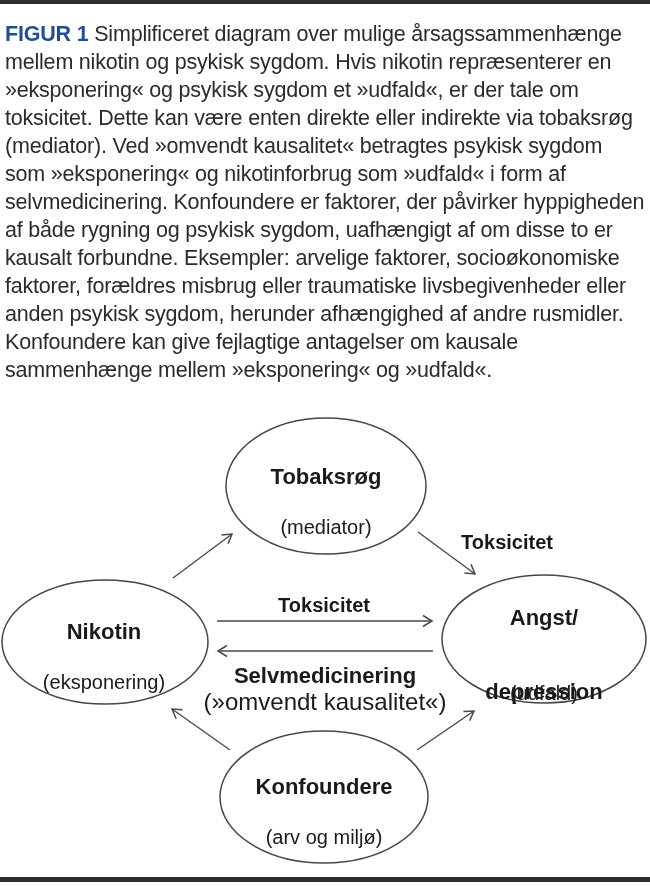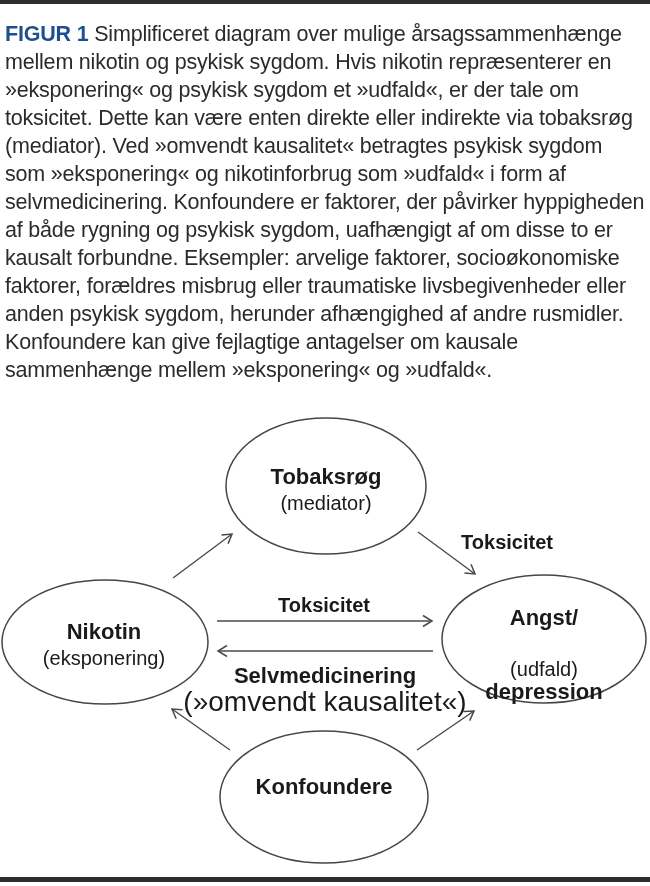--- a/index.html
+++ b/index.html
@@ -31,24 +31,24 @@
     width: 582px; height: 471px;
   }
   .diagram svg { position: absolute; top: 0; left: 0; }
   .lbl {
     position: absolute;
     transform: translate(-50%, -50%);
     white-space: nowrap;
     color: #1a1a1a;
   }
   .node-name { font-size: 22px; font-weight: bold; }
-  .node-sub  { font-size: 20px; font-weight: normal; }
+  .node-sub  { font-size: 20px; font-weight: normal; margin-top: 24px; }
   .edge-lbl  { font-size: 20px; font-weight: bold; text-align: center; }
   .edge-lbl-big { font-size: 22px; font-weight: bold; }
-  .edge-sub  { font-size: 28px; font-weight: normal; }
+  .edge-sub  { font-size: 24px; font-weight: normal; }
 </style>
 </head>
 <body>
 
 <div class="topbar"></div>
 
 <div class="caption">
   <span class="fig-label">FIGUR 1</span>
   <span>Simplificeret diagram over mulige årsagssammenhænge mellem nikotin og psykisk sygdom. Hvis nikotin repræsenterer en »eksponering« og psykisk sygdom et »udfald«, er der tale om toksicitet. Dette kan være enten direkte eller indirekte via tobaksrøg (mediator). Ved »omvendt kausalitet« betragtes psykisk sygdom som »eksponering« og nikotinforbrug som »udfald« i form af selvmedicinering. Konfoundere er faktorer, der påvirker hyppigheden af både rygning og psykisk sygdom, uafhængigt af om disse to er kausalt forbundne. Eksempler: arvelige faktorer, socioøkonomiske faktorer, forældres misbrug eller traumatiske livsbegivenheder eller anden psykisk sygdom, herunder afhængighed af andre rusmidler. Konfoundere kan give fejlagtige antagelser om kausale sammenhænge mellem »eksponering« og »udfald«.</span>
 </div>
@@ -78,20 +78,21 @@
   <div class="lbl node-sub" style="left:326px; top:88px;">(mediator)</div>
 
   <div class="lbl node-name" style="left:104px; top:217px;">Nikotin</div>
   <div class="lbl node-sub" style="left:104px; top:243px;">(eksponering)</div>
 
   <div class="lbl node-name" style="left:544px; top:203px;">Angst/</div>
   <div class="lbl node-name" style="left:544px; top:229px;margin-top:48px;">depression</div>
   <div class="lbl node-sub" style="left:544px; top:254px;">(udfald)</div>
 
   <div class="lbl node-name" style="left:324px; top:372px;text-align:center;">Konfoundere</div>
+  <div class="lbl node-sub" style="left:324px; top:398px;">(arv og miljø)</div>
 
   <div class="lbl edge-lbl" style="left:507px; top:127px;">Toksicitet</div>
   <div class="lbl edge-lbl" style="left:324px; top:190px;">Toksicitet</div>
   <div class="lbl edge-lbl-big" style="left:325px; top:261px;">Selvmedicinering</div>
   <div class="lbl edge-sub" style="left:325px; top:287px;">(»omvendt kausalitet«)</div>
 </div>
 
 <div class="bottombar"></div>
 
 </body></html>

